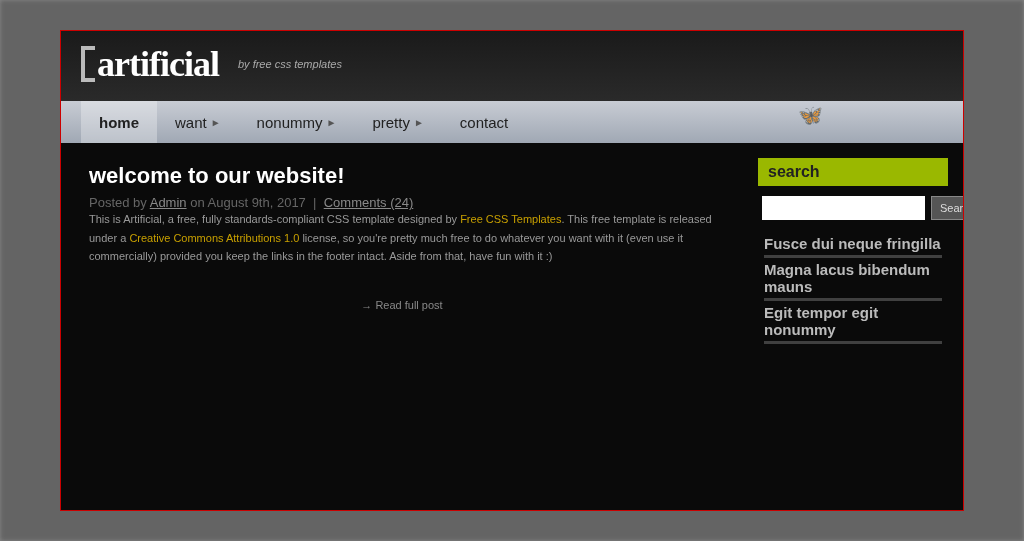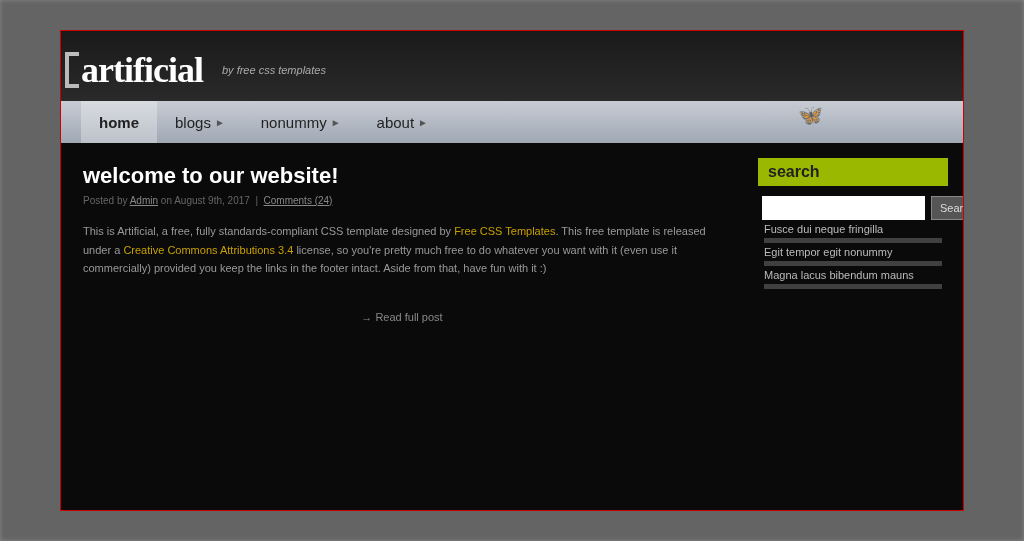--- a/index.html
+++ b/index.html
@@ -37,23 +37,23 @@
       right: 60px;
       bottom: 30px;
       border: 1px solid #c00;
       background: #111;
       overflow: hidden;
     }
 
     
     .site-header {
       background: linear-gradient(to bottom, #1a1a1a, #2a2a2a);
-      padding: 12px 20px 10px 4px;
-      display: flex;
-      align-items: flex-end;
+      padding: 12px 20px 10px 20px;
+      display: flex;
+      align-items: flex-start;
       gap: 10px;
       min-height: 70px;
     }
 
     .logo-text {
       font-size: 36px;
       font-weight: bold;
       color: #fff;
       letter-spacing: -1px;
       vertical-align: middle;
@@ -103,35 +103,34 @@
 
     
     .site-content {
       display: flex;
       background: #0a0a0a;
       min-height: calc(100% - 112px);
     }
 
     .main-content {
       flex: 1;
-      padding: 20px 22px;
+      padding: 20px 28px;
       color: #ccc;
     }
 
     .post-title {
       font-size: 22px;
       color: #fff;
       font-weight: bold;
       margin-bottom: 6px;
     }
 
     .post-meta {
-      font-size: 10px;
+      font-size: 13px;
       color: #666;
-      margin-bottom: 16px;
     }
 
     .post-meta a {
       color: #888;
       text-decoration: underline;
     }
 
     .post-body {
       font-size: 11px;
       color: #999;
@@ -156,21 +155,21 @@
 
     
     .sidebar {
       width: 220px;
       padding: 15px;
       background: #0a0a0a;
       flex-shrink: 0;
     }
 
     .sidebar-widget {
-      margin-bottom: 0;
+      margin-bottom: 12px;
     }
 
     .widget-title {
       background: #9ab800;
       color: #222;
       font-size: 16px;
       font-weight: bold;
       padding: 5px 10px;
       margin-bottom: 10px;
     }
@@ -200,24 +199,25 @@
       cursor: pointer;
       height: 24px;
     }
 
     .lorem-list {
       list-style: none;
       padding: 0 6px;
     }
 
     .lorem-list li {
-      font-size: 11px;
+      font-size: 15px;
       color: #bbb;
       padding: 3px 0;
-      border-bottom: 5px solid #404040;
+      border-bottom: 3px solid #404040;
+      font-weight: bold;
     }
 
     
     .nav-deco {
       position: absolute;
       right: 140px;
       top: 2px;
       font-size: 20px;
       color: #6688aa;
       opacity: 0.7;
@@ -238,47 +238,50 @@
         <span class="logo-text">artificial</span>
         <span class="logo-subtitle">by free css templates</span>
       </div>
     </div>
 
     <div class="site-nav">
       <a class="nav-item active">
         <span>home</span>
       </a>
       <a class="nav-item">
-        <span>blogs</span>
+        <span>want</span>
         <span class="nav-arrow">►</span>
       </a>
       <a class="nav-item">
         <span>nonummy</span>
         <span class="nav-arrow">►</span>
       </a>
       <a class="nav-item">
-        <span>about</span>
+        <span>pretty</span>
         <span class="nav-arrow">►</span>
+      </a>
+      <a class="nav-item">
+        <span>contact</span>
       </a>
       <span class="nav-deco">🦋</span>
     </div>
 
     <div class="site-content">
 
       <div class="main-content">
         <h1 class="post-title">welcome to our website!</h1>
         <p class="post-meta">
           Posted by <a>Admin</a>
           on <span>August 9th, 2017</span>
           &nbsp;|&nbsp;
           <a>Comments (24)</a>
         </p>
         <div class="post-body">
           <p>This is Artificial, a free, fully standards-compliant CSS template designed by <a>Free CSS Templates</a>. This
-          free template is released under a <a>Creative Commons Attributions 3.4</a> license, so you're pretty much free to
+          free template is released under a <a>Creative Commons Attributions 1.0</a> license, so you're pretty much free to
           do whatever you want with it (even use it commercially) provided you keep the links in the footer intact.
           Aside from that, have fun with it :)</p>
           <br>
         </div>
         <div class="read-more">
           <a>→ Read full post</a>
         </div>
       </div>
 
       <div class="sidebar">
@@ -287,22 +290,22 @@
           <div class="widget-title">search</div>
           <div class="search-row">
             <input class="search-input" type="text" placeholder="" style="">
             <button class="search-btn">Search</button>
           </div>
         </div>
 
         <div class="sidebar-widget">
           <ul class="lorem-list">
             <li class="list-item">Fusce dui neque fringilla</li>
+            <li class="list-item">Magna lacus bibendum mauns</li>
             <li class="list-item">Egit tempor egit nonummy</li>
-            <li class="list-item">Magna lacus bibendum mauns</li>
           </ul>
         </div>
 
       </div>
     </div>
 
   </div>
 </div>
 
 </body></html>

